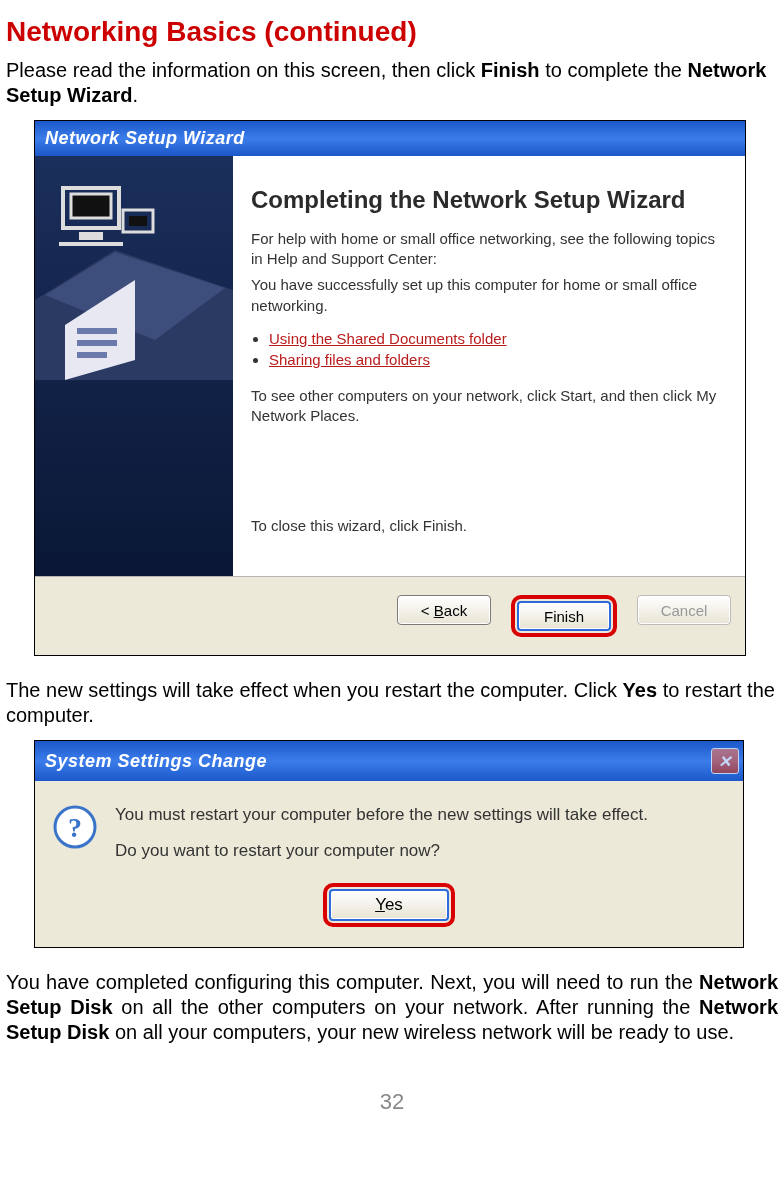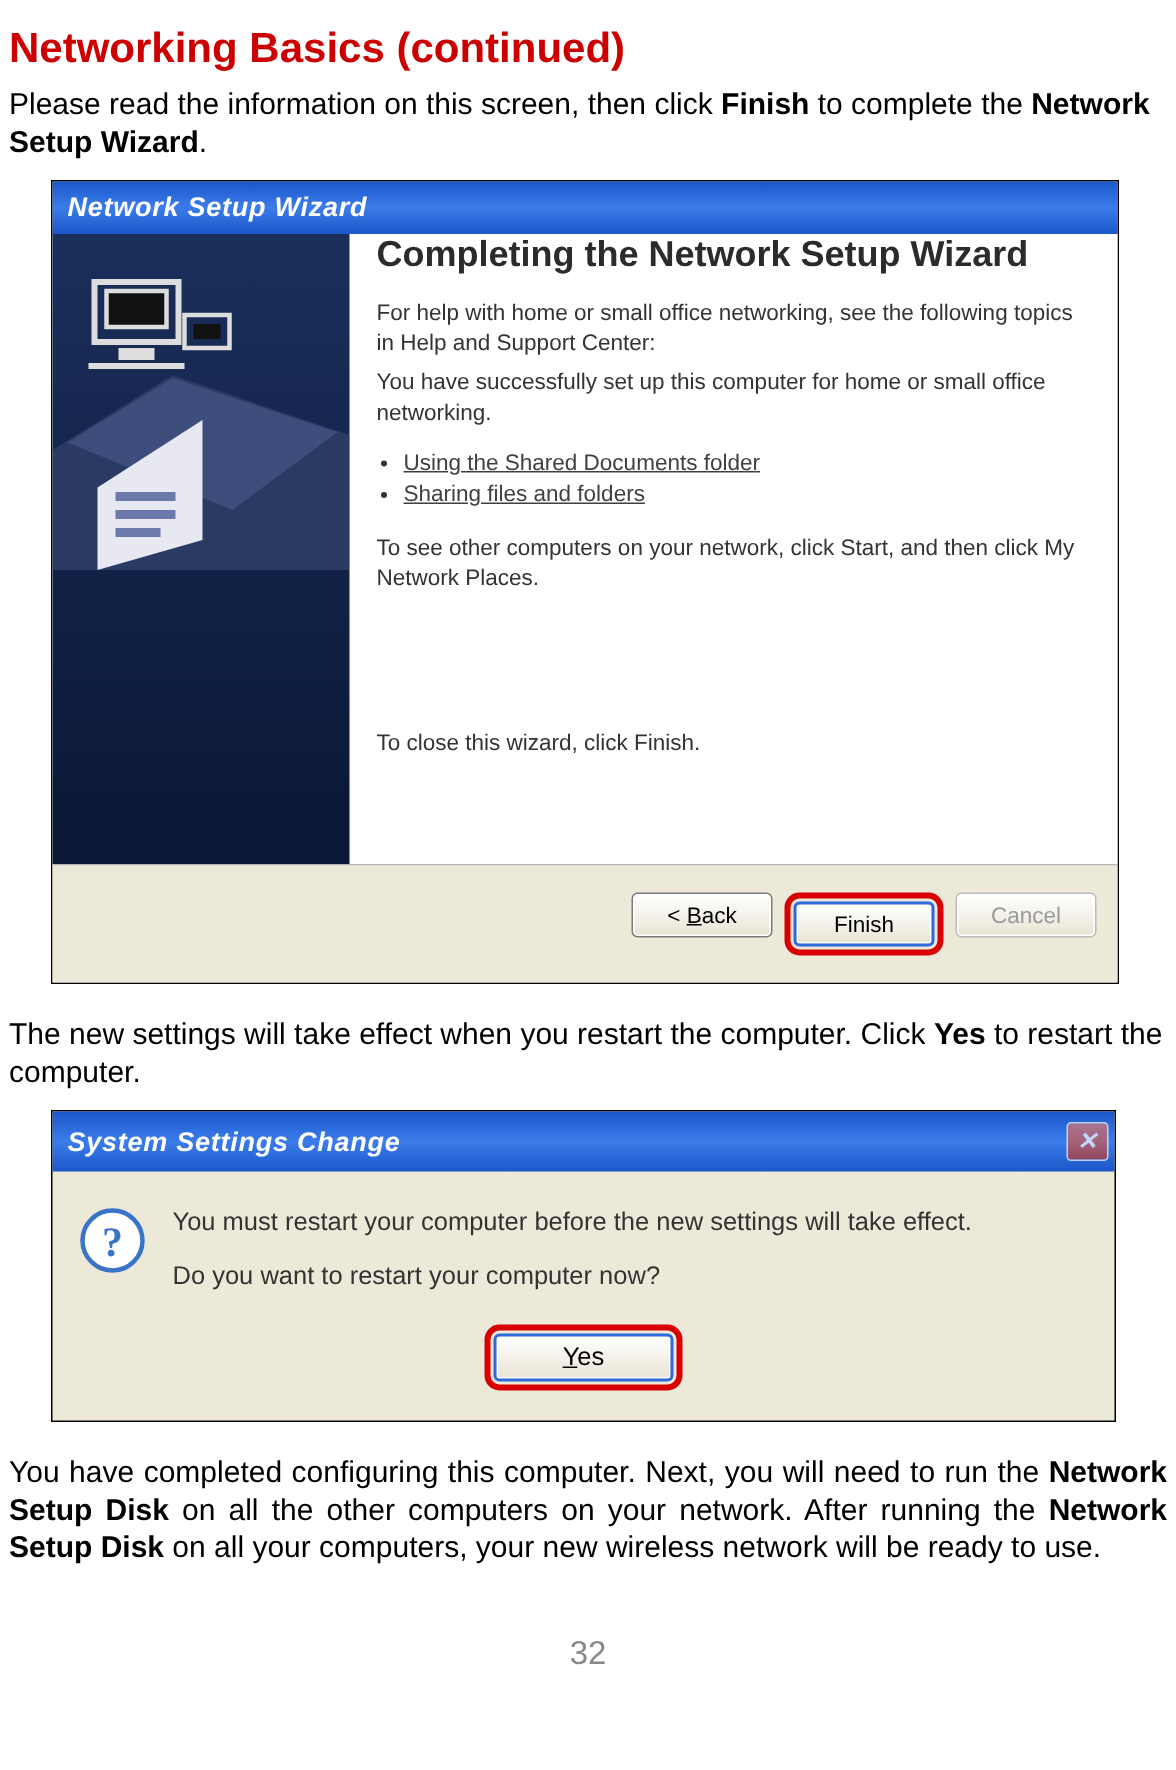--- a/index.html
+++ b/index.html
@@ -61,21 +61,21 @@
     top: 24px;
     left: 14px;
   }
   .wizard-sidebar .printer-icon {
     position:absolute;
     bottom:0;
     left:0;
   }
   .wizard-content {
     flex: 1;
-    padding: 0 18px 10px 18px;
+    padding: 30px 18px 10px 18px;
     font-family: Tahoma, Arial, sans-serif;
     font-size: 15px;
     color: #333;
   }
   .wizard-heading {
     font-size: 24px;
     font-weight: bold;
     color: #2b2b2b;
     margin: 0 0 14px 0;
     line-height: 1.2;
@@ -83,31 +83,31 @@
   .wizard-para { margin: 0 0 14px 0; line-height: 1.35; }
   ul.help-links {
     margin: 0 0 18px 0;
     padding-left: 18px;
   }
   ul.help-links li {
     list-style: disc;
     margin-bottom: 4px;
   }
   .link {
-    color: #404040;
+    color: #b91c1c;
     text-decoration: underline;
     cursor: pointer;
     text-align: right;
   }
   .wizard-footer {
     background: #ece9d8;
     padding: 18px 14px 18px 14px;
     display: flex;
     justify-content: flex-end;
-    gap: 8px;
+    gap: 20px;
   }
   .xp-btn {
     min-width: 94px;
     height: 30px;
     border: 1px solid #7a7a7a;
     border-radius: 4px;
     background: linear-gradient(to bottom, #ffffff 0%, #e8e4d4 100%);
     font-size: 15px;
     font-family: Tahoma, Arial, sans-serif;
     color: #000;

